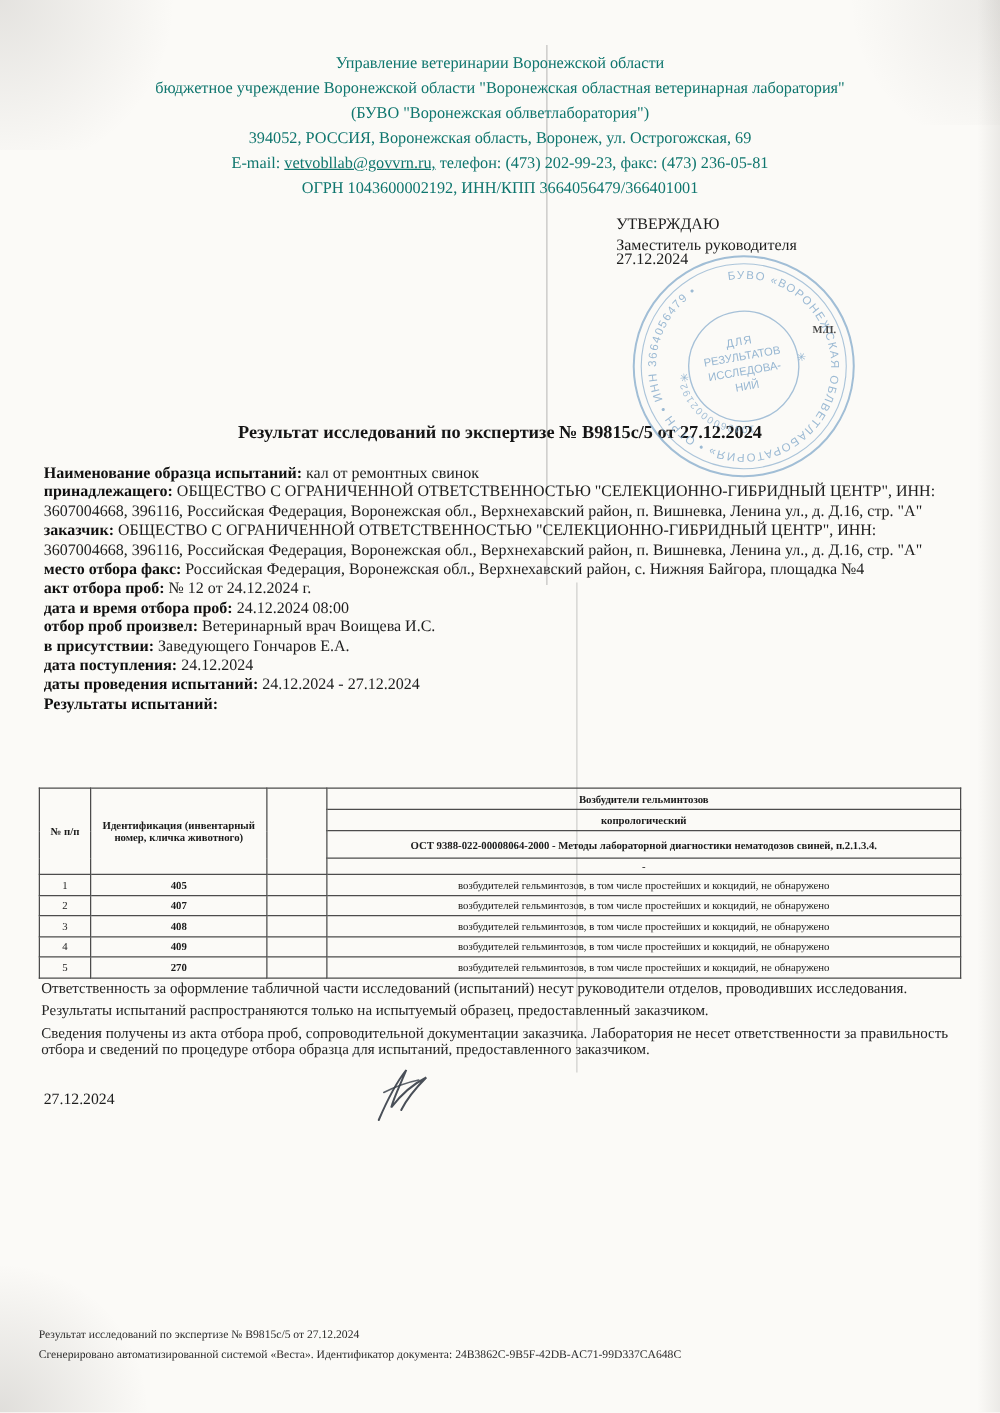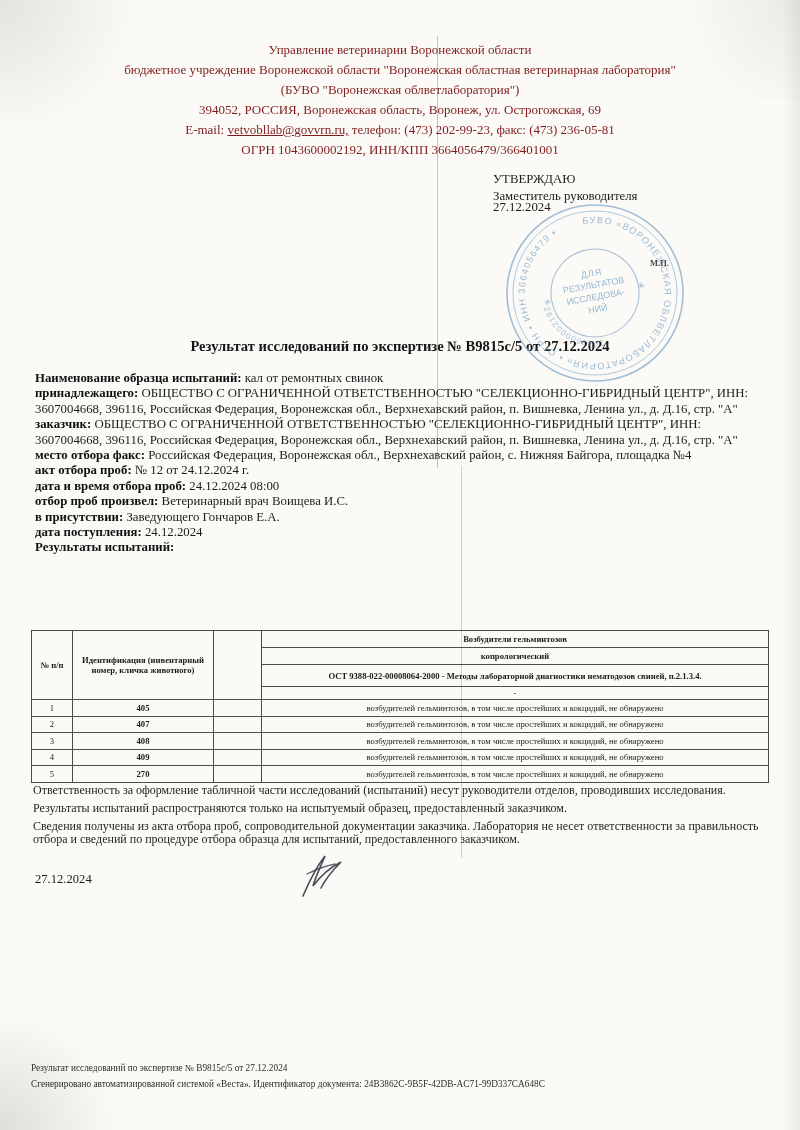--- a/index.html
+++ b/index.html
@@ -13,21 +13,21 @@
   
   .shade{position:absolute;pointer-events:none;z-index:9;}
   .shade-tl{left:0;top:0;width:160px;height:120px;background:radial-gradient(circle at 0 0,rgba(90,85,80,.14),rgba(0,0,0,0) 70%);}
   .shade-tr{right:0;top:0;width:140px;height:100px;background:radial-gradient(circle at 100% 0,rgba(90,85,80,.10),rgba(0,0,0,0) 70%);}
   .shade-bl{left:0;bottom:0;width:120px;height:120px;background:radial-gradient(circle at 0 100%,rgba(80,75,70,.16),rgba(0,0,0,0) 70%);}
   .shade-r{right:0;top:0;width:18px;height:1130px;background:linear-gradient(to left,rgba(120,115,110,.12),rgba(0,0,0,0));}
   .fold{position:absolute;width:1px;background:rgba(70,70,70,.30);z-index:1;}
   .fold1{left:437px;top:36px;height:432px;}
   .fold2{left:461px;top:466px;height:392px;background:rgba(70,70,70,.24);}
 
-  .org-header{position:absolute;top:40px;left:0;width:800px;text-align:center;font-size:13px;line-height:20px;color:#7f1d1d;z-index:2;}
+  .org-header{position:absolute;top:40px;left:0;width:800px;text-align:center;font-size:13px;line-height:20px;color:#0f766e;z-index:2;}
   .org-header .email{text-decoration:underline;}
 
   .approval{position:absolute;top:171px;left:493px;width:280px;font-size:12.8px;line-height:17px;color:#1d1d1d;z-index:2;}
   .sig-row{position:relative;height:40px;margin-top:2px;}
   .sig-line{position:absolute;left:0;bottom:12px;width:118px;border-bottom:1px solid #3a3a3a;}
   .sig-name{position:absolute;left:127px;bottom:8px;white-space:nowrap;}
   .sig1{position:absolute;left:-12px;bottom:6px;}
   .appr-date{margin-top:-6px;}
 
   .stamp{position:absolute;left:500px;top:198px;width:190px;height:190px;z-index:5;opacity:.8;}
@@ -122,20 +122,21 @@
   <div class="details">
     <div class="detail"><b>Наименование образца испытаний:</b> <span>кал от ремонтных свинок</span></div>
     <div class="detail"><b>принадлежащего:</b> <span>ОБЩЕСТВО С ОГРАНИЧЕННОЙ ОТВЕТСТВЕННОСТЬЮ "СЕЛЕКЦИОННО-ГИБРИДНЫЙ ЦЕНТР", ИНН: 3607004668, 396116, Российская Федерация, Воронежская обл., Верхнехавский район, п. Вишневка, Ленина ул., д. Д.16, стр. "А"</span></div>
     <div class="detail"><b>заказчик:</b> <span>ОБЩЕСТВО С ОГРАНИЧЕННОЙ ОТВЕТСТВЕННОСТЬЮ "СЕЛЕКЦИОННО-ГИБРИДНЫЙ ЦЕНТР", ИНН: 3607004668, 396116, Российская Федерация, Воронежская обл., Верхнехавский район, п. Вишневка, Ленина ул., д. Д.16, стр. "А"</span></div>
     <div class="detail"><b>место отбора факс:</b> <span>Российская Федерация, Воронежская обл., Верхнехавский район, с. Нижняя Байгора, площадка №4</span></div>
     <div class="detail"><b>акт отбора проб:</b> <span>№ 12 от 24.12.2024 г.</span></div>
     <div class="detail"><b>дата и время отбора проб:</b> <span>24.12.2024 08:00</span></div>
     <div class="detail"><b>отбор проб произвел:</b> <span>Ветеринарный врач Воищева И.С.</span></div>
     <div class="detail"><b>в присутствии:</b> <span>Заведующего Гончаров Е.А.</span></div>
     <div class="detail"><b>дата поступления:</b> <span>24.12.2024</span></div>
+    <div class="detail"><b>даты проведения испытаний:</b> <span>24.12.2024 - 27.12.2024</span></div>
     <div class="detail"><b>Результаты испытаний:</b></div>
   </div>
 
   <table class="results">
     <tbody>
       <tr>
         <td class="c-no" rowspan="4">№ п/п</td>
         <td class="c-id" rowspan="4">Идентификация (инвентарный номер, кличка животного)</td>
         <td class="c-gap" rowspan="4"></td>
         <td class="gh">Возбудители гельминтозов</td>

